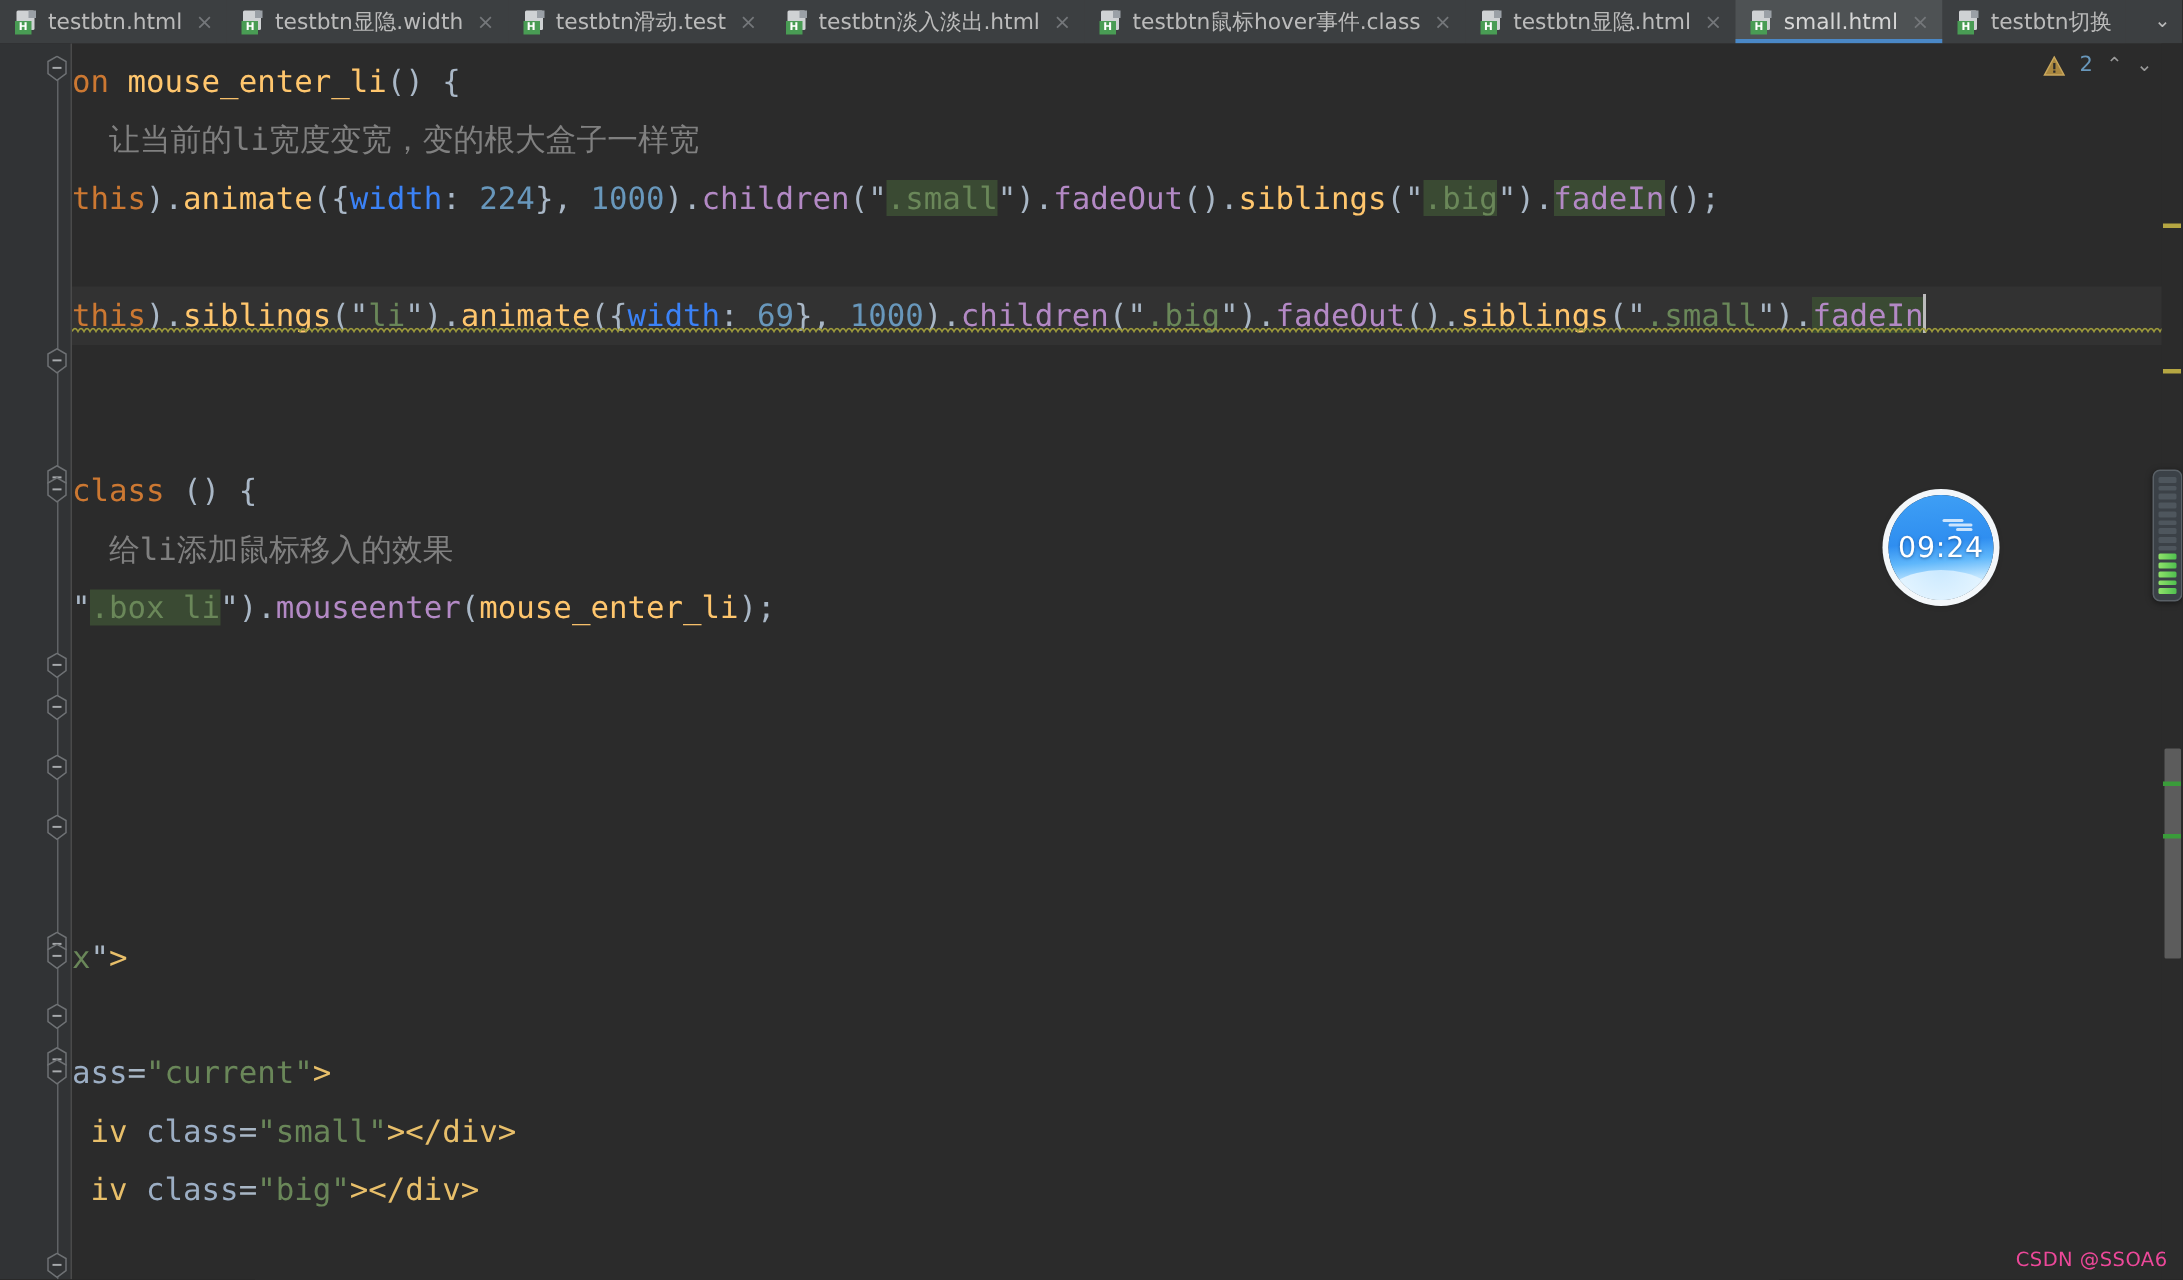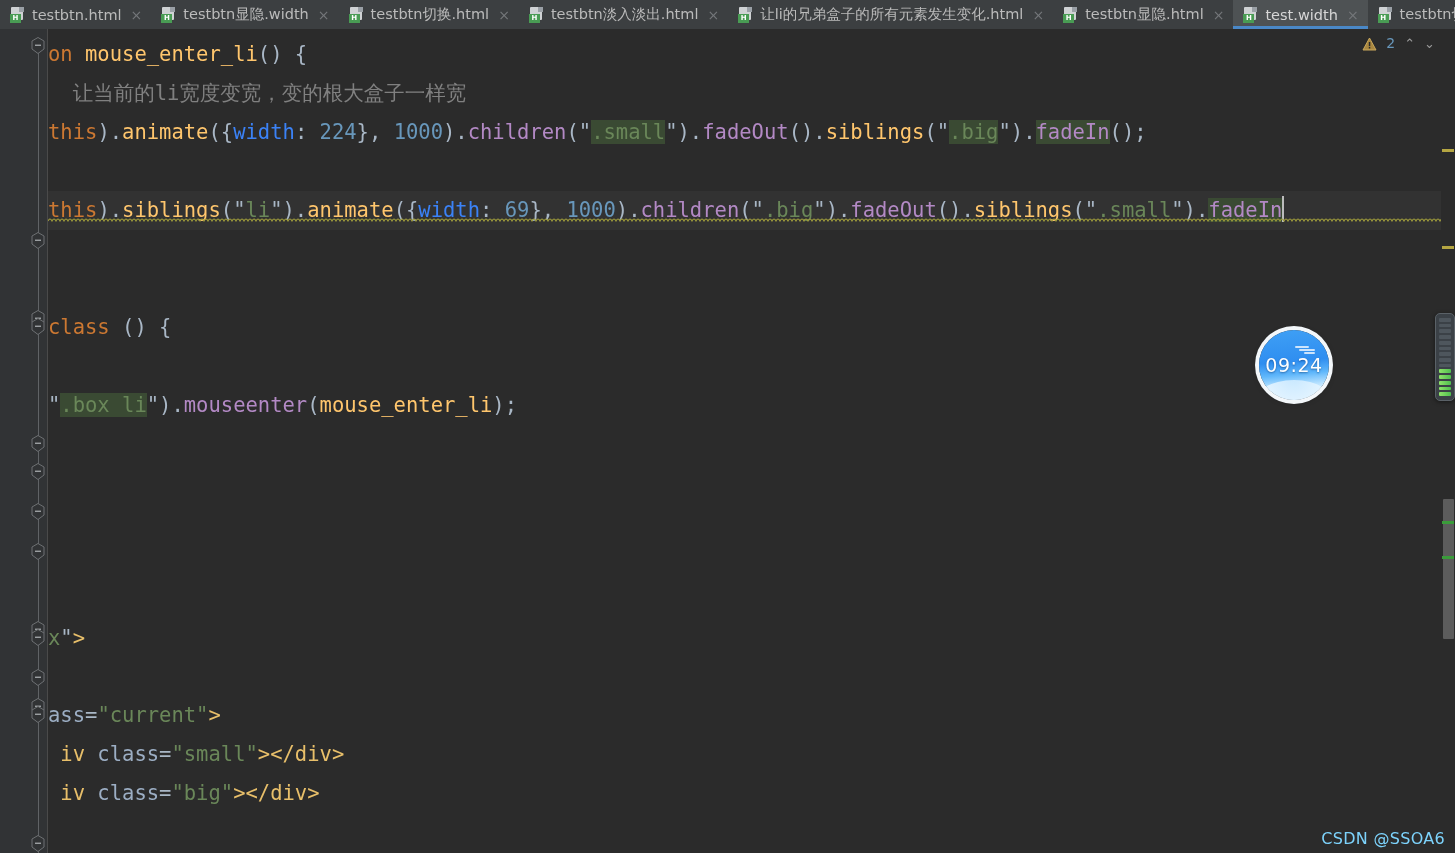--- a/index.html
+++ b/index.html
@@ -288,22 +288,22 @@
     font-size: 13px;
     color: #9a9a9a;
     line-height: 1;
     font-family: "DejaVu Sans", "Liberation Sans", sans-serif;
   }
 
   .watermark {
     position: absolute;
     right: 10px; bottom: 5px;
     font-family: "DejaVu Sans", "Liberation Sans", sans-serif;
-    font-size: 16px;
-    color: #7dd3fc;
+    font-size: 13px;
+    color: #ec4899;
     letter-spacing: .3px;
   }
 </style>
 </head>
 <body>
 
 <div id="app">
 
   <div class="tabbar" id="tabbar">
       <div class="tab">
@@ -323,57 +323,57 @@
         </span>
         <span class="tab-label">testbtn显隐.width</span>
         <span class="tab-close">×</span>
       </div>
       <div class="tab">
         <span class="tab-icon">
           <span class="sheet"></span>
           <span class="fold"></span>
           <span class="badge">H</span>
         </span>
-        <span class="tab-label">testbtn切换.html</span>
+        <span class="tab-label">testbtn滑动.test</span>
         <span class="tab-close">×</span>
       </div>
       <div class="tab">
         <span class="tab-icon">
           <span class="sheet"></span>
           <span class="fold"></span>
           <span class="badge">H</span>
         </span>
         <span class="tab-label">testbtn淡入淡出.html</span>
         <span class="tab-close">×</span>
       </div>
       <div class="tab">
         <span class="tab-icon">
           <span class="sheet"></span>
           <span class="fold"></span>
           <span class="badge">H</span>
         </span>
-        <span class="tab-label">让li的兄弟盒子的所有元素发生变化.html</span>
+        <span class="tab-label">testbtn鼠标hover事件.class</span>
         <span class="tab-close">×</span>
       </div>
       <div class="tab">
         <span class="tab-icon">
           <span class="sheet"></span>
           <span class="fold"></span>
           <span class="badge">H</span>
         </span>
         <span class="tab-label">testbtn显隐.html</span>
         <span class="tab-close">×</span>
       </div>
       <div class="tab active">
         <span class="tab-icon">
           <span class="sheet"></span>
           <span class="fold"></span>
           <span class="badge">H</span>
         </span>
-        <span class="tab-label">test.width</span>
+        <span class="tab-label">small.html</span>
         <span class="tab-close">×</span>
       </div>
       <div class="tab">
         <span class="tab-icon">
           <span class="sheet"></span>
           <span class="fold"></span>
           <span class="badge">H</span>
         </span>
         <span class="tab-label">testbtn切换</span>
       </div>
@@ -474,20 +474,21 @@
         <div class="line" style="top: 45px;"><span class="cmt">  让当前的li宽度变宽，变的根大盒子一样宽</span></div>
         <div class="line" style="top: 6px;"><span class="kw">on </span><span class="fn">mouse_enter_li</span><span class="punct">() {</span></div>
         <div class="line" style="top: 84px;"><span class="kw">this</span><span class="punct">).</span><span class="fn">animate</span><span class="punct">({</span><span class="prop">width</span><span class="punct">: </span><span class="num">224</span><span class="punct">}, </span><span class="num">1000</span><span class="punct">).</span><span class="meth">children</span><span class="punct">("</span><span class="str hl">.small</span><span class="punct">").</span><span class="meth">fadeOut</span><span class="punct">().</span><span class="fn">siblings</span><span class="punct">("</span><span class="str hl">.big</span><span class="punct">").</span><span class="meth hl">fadeIn</span><span class="punct">();</span></div>
         <div class="line" style="top: 162px;"><span class="kw">this</span><span class="punct">).</span><span class="fn">siblings</span><span class="punct">("</span><span class="str">li</span><span class="punct">").</span><span class="fn">animate</span><span class="punct">({</span><span class="prop">width</span><span class="punct">: </span><span class="num">69</span><span class="punct">}, </span><span class="num">1000</span><span class="punct">).</span><span class="meth">children</span><span class="punct">("</span><span class="str">.big</span><span class="punct">").</span><span class="meth">fadeOut</span><span class="punct">().</span><span class="fn">siblings</span><span class="punct">("</span><span class="str">.small</span><span class="punct">").</span><span class="meth hl">fadeIn</span><span style="display: inline-block; width: 2px; height: 26px; background: rgb(187, 187, 187); vertical-align: -5px;"></span></div>
         <div class="wavy-line" style="left: 0px; top: 189px; width: 1407px;">
           <svg width="1407" height="4">
             <path d="M0 3 q2 -4 4 0 q2 -4 4 0 q2 -4 4 0 q2 -4 4 0 q2 -4 4 0 q2 -4 4 0 q2 -4 4 0 q2 -4 4 0 q2 -4 4 0 q2 -4 4 0 q2 -4 4 0 q2 -4 4 0 q2 -4 4 0 q2 -4 4 0 q2 -4 4 0 q2 -4 4 0 q2 -4 4 0 q2 -4 4 0 q2 -4 4 0 q2 -4 4 0 q2 -4 4 0 q2 -4 4 0 q2 -4 4 0 q2 -4 4 0 q2 -4 4 0 q2 -4 4 0 q2 -4 4 0 q2 -4 4 0 q2 -4 4 0 q2 -4 4 0 q2 -4 4 0 q2 -4 4 0 q2 -4 4 0 q2 -4 4 0 q2 -4 4 0 q2 -4 4 0 q2 -4 4 0 q2 -4 4 0 q2 -4 4 0 q2 -4 4 0 q2 -4 4 0 q2 -4 4 0 q2 -4 4 0 q2 -4 4 0 q2 -4 4 0 q2 -4 4 0 q2 -4 4 0 q2 -4 4 0 q2 -4 4 0 q2 -4 4 0 q2 -4 4 0 q2 -4 4 0 q2 -4 4 0 q2 -4 4 0 q2 -4 4 0 q2 -4 4 0 q2 -4 4 0 q2 -4 4 0 q2 -4 4 0 q2 -4 4 0 q2 -4 4 0 q2 -4 4 0 q2 -4 4 0 q2 -4 4 0 q2 -4 4 0 q2 -4 4 0 q2 -4 4 0 q2 -4 4 0 q2 -4 4 0 q2 -4 4 0 q2 -4 4 0 q2 -4 4 0 q2 -4 4 0 q2 -4 4 0 q2 -4 4 0 q2 -4 4 0 q2 -4 4 0 q2 -4 4 0 q2 -4 4 0 q2 -4 4 0 q2 -4 4 0 q2 -4 4 0 q2 -4 4 0 q2 -4 4 0 q2 -4 4 0 q2 -4 4 0 q2 -4 4 0 q2 -4 4 0 q2 -4 4 0 q2 -4 4 0 q2 -4 4 0 q2 -4 4 0 q2 -4 4 0 q2 -4 4 0 q2 -4 4 0 q2 -4 4 0 q2 -4 4 0 q2 -4 4 0 q2 -4 4 0 q2 -4 4 0 q2 -4 4 0 q2 -4 4 0 q2 -4 4 0 q2 -4 4 0 q2 -4 4 0 q2 -4 4 0 q2 -4 4 0 q2 -4 4 0 q2 -4 4 0 q2 -4 4 0 q2 -4 4 0 q2 -4 4 0 q2 -4 4 0 q2 -4 4 0 q2 -4 4 0 q2 -4 4 0 q2 -4 4 0 q2 -4 4 0 q2 -4 4 0 q2 -4 4 0 q2 -4 4 0 q2 -4 4 0 q2 -4 4 0 q2 -4 4 0 q2 -4 4 0 q2 -4 4 0 q2 -4 4 0 q2 -4 4 0 q2 -4 4 0 q2 -4 4 0 q2 -4 4 0 q2 -4 4 0 q2 -4 4 0 q2 -4 4 0 q2 -4 4 0 q2 -4 4 0 q2 -4 4 0 q2 -4 4 0 q2 -4 4 0 q2 -4 4 0 q2 -4 4 0 q2 -4 4 0 q2 -4 4 0 q2 -4 4 0 q2 -4 4 0 q2 -4 4 0 q2 -4 4 0 q2 -4 4 0 q2 -4 4 0 q2 -4 4 0 q2 -4 4 0 q2 -4 4 0 q2 -4 4 0 q2 -4 4 0 q2 -4 4 0 q2 -4 4 0 q2 -4 4 0 q2 -4 4 0 q2 -4 4 0 q2 -4 4 0 q2 -4 4 0 q2 -4 4 0 q2 -4 4 0 q2 -4 4 0 q2 -4 4 0 q2 -4 4 0 q2 -4 4 0 q2 -4 4 0 q2 -4 4 0 q2 -4 4 0 q2 -4 4 0 q2 -4 4 0 q2 -4 4 0 q2 -4 4 0 q2 -4 4 0 q2 -4 4 0 q2 -4 4 0 q2 -4 4 0 q2 -4 4 0 q2 -4 4 0 q2 -4 4 0 q2 -4 4 0 q2 -4 4 0 q2 -4 4 0 q2 -4 4 0 q2 -4 4 0 q2 -4 4 0 q2 -4 4 0 q2 -4 4 0 q2 -4 4 0 q2 -4 4 0 q2 -4 4 0 q2 -4 4 0 q2 -4 4 0 q2 -4 4 0 q2 -4 4 0 q2 -4 4 0 q2 -4 4 0 q2 -4 4 0 q2 -4 4 0 q2 -4 4 0 q2 -4 4 0 q2 -4 4 0 q2 -4 4 0 q2 -4 4 0 q2 -4 4 0 q2 -4 4 0 q2 -4 4 0 q2 -4 4 0 q2 -4 4 0 q2 -4 4 0 q2 -4 4 0 q2 -4 4 0 q2 -4 4 0 q2 -4 4 0 q2 -4 4 0 q2 -4 4 0 q2 -4 4 0 q2 -4 4 0 q2 -4 4 0 q2 -4 4 0 q2 -4 4 0 q2 -4 4 0 q2 -4 4 0 q2 -4 4 0 q2 -4 4 0 q2 -4 4 0 q2 -4 4 0 q2 -4 4 0 q2 -4 4 0 q2 -4 4 0 q2 -4 4 0 q2 -4 4 0 q2 -4 4 0 q2 -4 4 0 q2 -4 4 0 q2 -4 4 0 q2 -4 4 0 q2 -4 4 0 q2 -4 4 0 q2 -4 4 0 q2 -4 4 0 q2 -4 4 0 q2 -4 4 0 q2 -4 4 0 q2 -4 4 0 q2 -4 4 0 q2 -4 4 0 q2 -4 4 0 q2 -4 4 0 q2 -4 4 0 q2 -4 4 0 q2 -4 4 0 q2 -4 4 0 q2 -4 4 0 q2 -4 4 0 q2 -4 4 0 q2 -4 4 0 q2 -4 4 0 q2 -4 4 0 q2 -4 4 0 q2 -4 4 0 q2 -4 4 0 q2 -4 4 0 q2 -4 4 0 q2 -4 4 0 q2 -4 4 0 q2 -4 4 0 q2 -4 4 0 q2 -4 4 0 q2 -4 4 0 q2 -4 4 0 q2 -4 4 0 q2 -4 4 0 q2 -4 4 0 q2 -4 4 0 q2 -4 4 0 q2 -4 4 0 q2 -4 4 0 q2 -4 4 0 q2 -4 4 0 q2 -4 4 0 q2 -4 4 0 q2 -4 4 0 q2 -4 4 0 q2 -4 4 0 q2 -4 4 0 q2 -4 4 0 q2 -4 4 0 q2 -4 4 0 q2 -4 4 0 q2 -4 4 0 q2 -4 4 0 q2 -4 4 0 q2 -4 4 0 q2 -4 4 0 q2 -4 4 0 q2 -4 4 0 q2 -4 4 0 q2 -4 4 0 q2 -4 4 0 q2 -4 4 0 q2 -4 4 0 q2 -4 4 0 q2 -4 4 0 q2 -4 4 0 q2 -4 4 0 q2 -4 4 0 q2 -4 4 0 q2 -4 4 0 q2 -4 4 0 q2 -4 4 0 q2 -4 4 0 q2 -4 4 0 q2 -4 4 0 q2 -4 4 0 q2 -4 4 0 q2 -4 4 0 q2 -4 4 0 q2 -4 4 0 q2 -4 4 0 q2 -4 4 0 q2 -4 4 0 q2 -4 4 0 q2 -4 4 0 q2 -4 4 0 q2 -4 4 0 q2 -4 4 0 q2 -4 4 0 q2 -4 4 0 q2 -4 4 0 q2 -4 4 0 q2 -4 4 0 q2 -4 4 0 q2 -4 4 0 q2 -4 4 0 q2 -4 4 0 q2 -4 4 0 q2 -4 4 0 q2 -4 4 0 q2 -4 4 0 q2 -4 4 0 q2 -4 4 0 q2 -4 4 0 q2 -4 4 0 q2 -4 4 0 q2 -4 4 0 q2 -4 4 0 q2 -4 4 0 q2 -4 4 0 q2 -4 4 0 q2 -4 4 0" stroke="#9e9b3c" stroke-width="1.1" fill="none"></path>
           </svg>
         </div>
         <div class="line" style="top: 279px;"><span class="kw">class</span><span class="punct"> () {</span></div>
+        <div class="line" style="top: 318px;"><span class="cmt">  给li添加鼠标移入的效果</span></div>
         <div class="line" style="top: 357px;"><span class="punct">"</span><span class="str hl">.box li</span><span class="punct">").</span><span class="meth">mouseenter</span><span class="punct">(</span><span class="fn">mouse_enter_li</span><span class="punct">);</span></div>
         <div class="line" style="top: 590px;"><span class="str">x</span><span class="punct">"</span><span class="tag">&gt;</span></div>
         <div class="line" style="top: 667px;"><span class="attr">ass</span><span class="punct">=</span><span class="str">"current"</span><span class="tag">&gt;</span></div>
         <div class="line" style="top: 706px;"><span class="tag"> iv</span><span class="attr"> class</span><span class="punct">=</span><span class="str">"small"</span><span class="tag">&gt;</span><span class="tag">&lt;/div&gt;</span></div>
         <div class="line" style="top: 745px;"><span class="tag"> iv</span><span class="attr"> class</span><span class="punct">=</span><span class="str">"big"</span><span class="tag">&gt;</span><span class="tag">&lt;/div&gt;</span></div>
       </div>
   </div>
 
   <div class="inspect">
     <span class="warn-tri">

